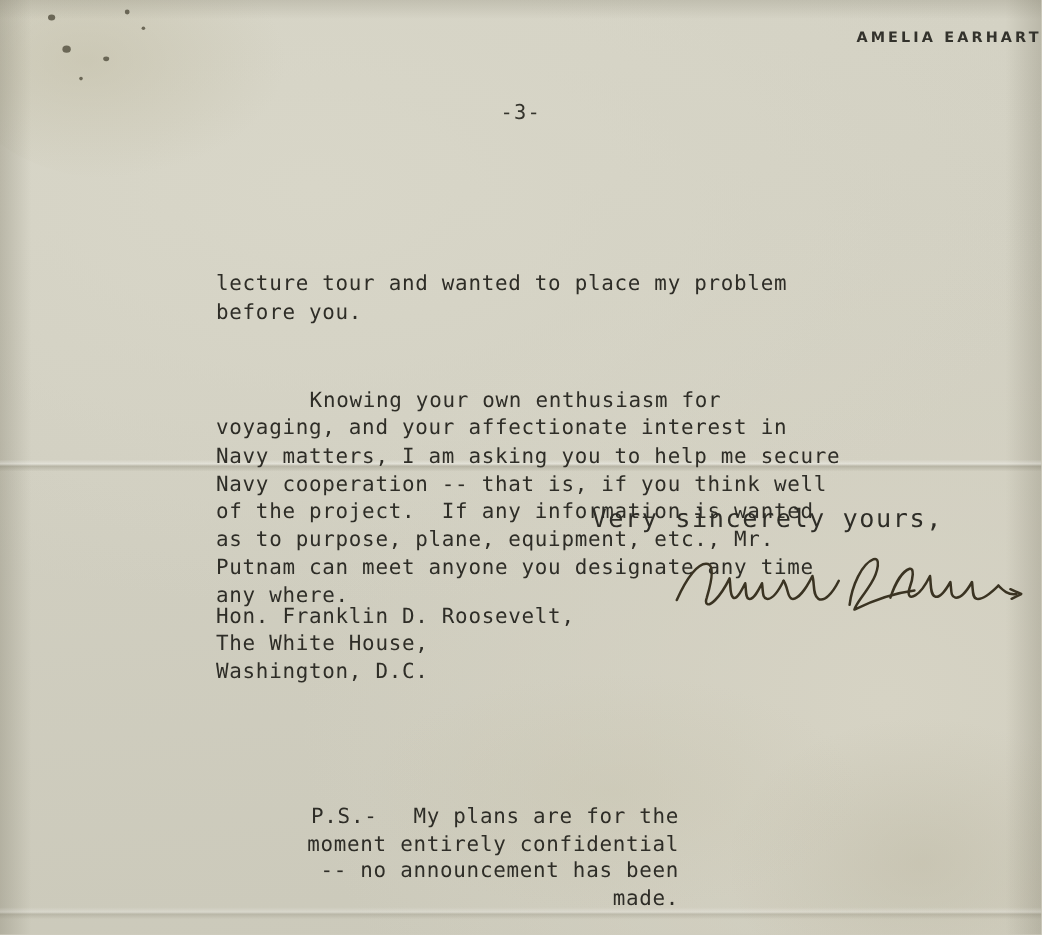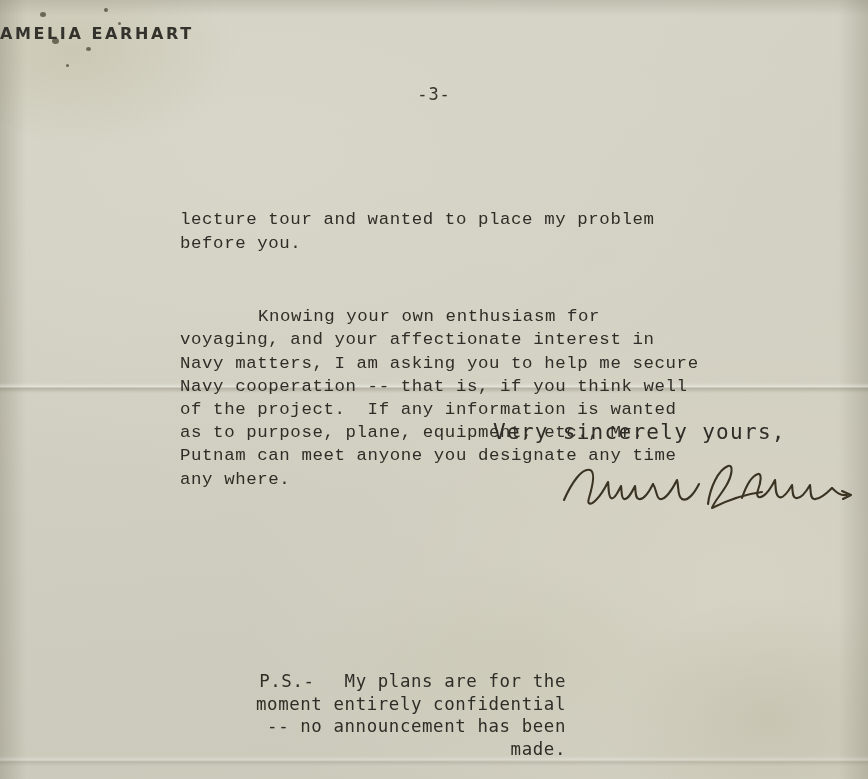--- a/index.html
+++ b/index.html
@@ -88,47 +88,46 @@
     border-radius: 50%;
     opacity: 0.75;
     pointer-events: none;
   }
 
   
   .letterhead {
     position: absolute;
     top: 24px;
     left: 0; right: 0;
-    text-align: left;
+    text-align: right;
     font-family: "DejaVu Sans", "Liberation Sans", sans-serif;
-    font-size: 16px;
+    font-size: 12px;
     letter-spacing: 2.6px;
     font-weight: 700;
     color: #33322c;
   }
   .pagenum {
     position: absolute;
     top: 84px;
     left: 0; right: 0;
     text-align: center;
     font-size: 17px;
     letter-spacing: 1px;
     color: #35342d;
   }
   .body-block {
     position: absolute;
     left: 180px;
-    top: 162px;
+    top: 180px;
     width: 620px;
     font-size: 17.4px;
     line-height: 23.2px;
     letter-spacing: 0.6px;
     white-space: pre-wrap;
     color: #2e2d27;
-    font-family: Liberation Mono, monospace;
   }
   .para + .para { margin-top: 4px; }
   .para .indent { display: inline-block; width: 78px; }
 
   .closing {
     position: absolute;
     left: 493px;
     top: 420px;
     font-size: 21px;
     letter-spacing: 1.3px;
@@ -212,19 +211,22 @@
         <path d="M8 48 C16 30, 26 16, 34 18 C40 20, 36 36, 33 46 C31 52, 34 54, 40 48 C46 42, 50 34, 52 30 C53 36, 52 44, 55 46 C58 48, 62 40, 65 34 C66 40, 65 46, 68 47 C72 48, 76 40, 79 34 C80 41, 79 46, 83 47 C88 48, 93 40, 97 32"></path>
         <path d="M97 32 C101 38, 100 46, 104 47 C109 48, 116 38, 121 28 C123 34, 121 44, 126 47 C131 50, 138 42, 143 32"></path>
         <path d="M152 52 C154 36, 162 18, 172 14 C178 12, 176 24, 170 34 C164 44, 158 50, 156 56 C172 48, 190 42, 206 40"></path>
         <path d="M186 46 C190 34, 196 24, 202 22 C206 21, 205 30, 202 38 C200 44, 202 47, 207 44 C212 41, 216 34, 219 28 C220 35, 219 43, 223 45 C227 47, 232 40, 236 33 C237 40, 236 45, 240 46 C245 47, 250 40, 254 33 C255 40, 254 46, 258 47 C263 48, 270 42, 276 36"></path>
         <path d="M276 36 C280 40, 284 44, 291 43"></path>
         <path d="M286 39 L295 43 L287 47"></path>
       </g>
     </svg>
   </div>
 
+  <div class="address">Hon. Franklin D. Roosevelt,
+The White House,
+Washington, D.C.</div>
 
   <div class="postscript"><span>P.S.-</span><span class="ps-gap"></span><span>My plans are for the
 moment entirely confidential
 -- no announcement has been
 made.</span></div>
 
 </div>
 
 </body></html>

